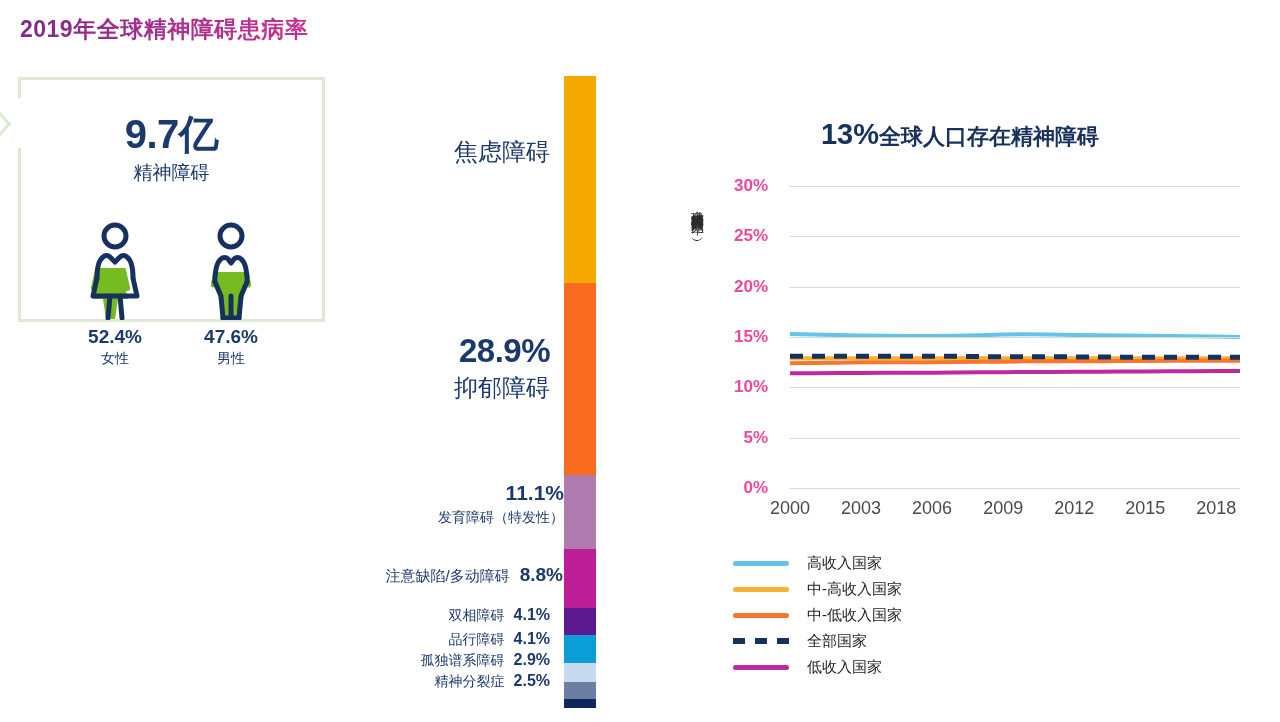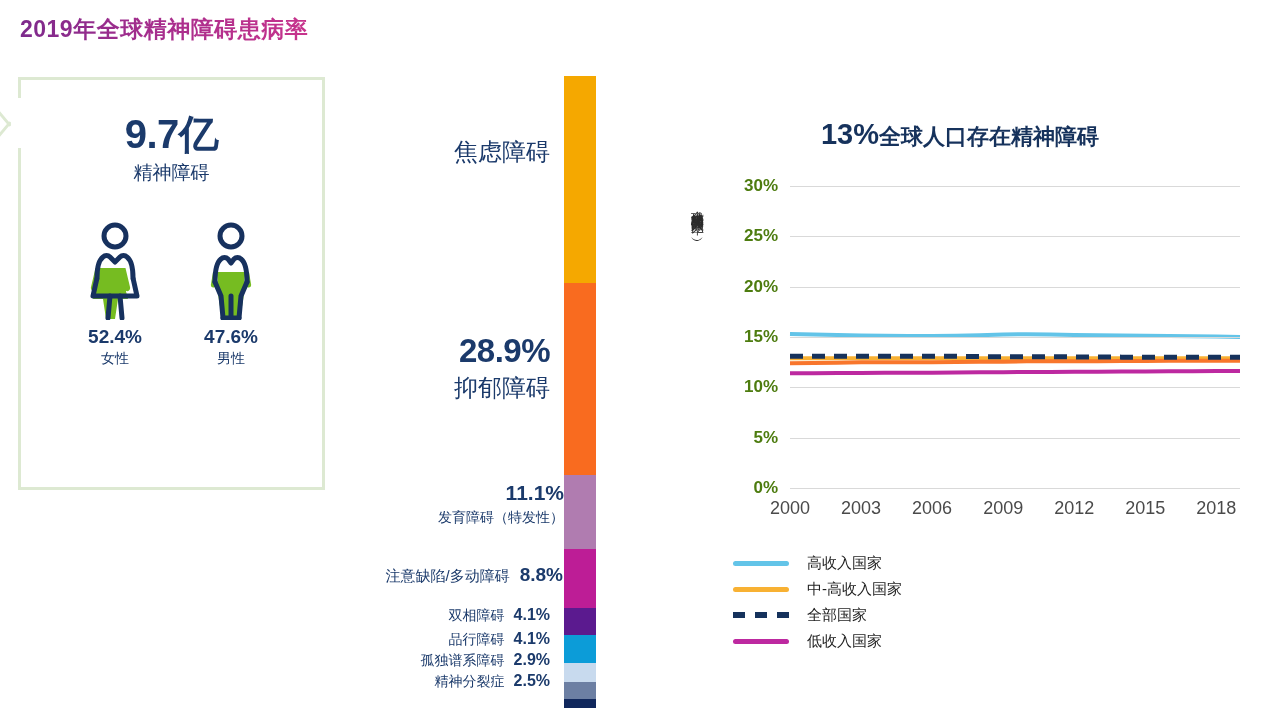--- a/index.html
+++ b/index.html
@@ -31,21 +31,21 @@
     -webkit-text-fill-color: transparent;
     white-space: nowrap;
   }
 
   
   #stat-card {
     position: absolute;
     left: 18px;
     top: 77px;
     width: 307px;
-    height: 413px;
+    height: 245px;
     box-sizing: border-box;
     border: 3px solid #dde9d2;
     background: #ffffff;
   }
   
   #card-notch {
     position: absolute;
     left: 8px;
     top: 98px;
     width: 26px;
@@ -207,24 +207,24 @@
   }
   .gridline {
     position: absolute;
     left: 0;
     width: 100%;
     height: 1px;
     background: #d9d9d9;
   }
   .ytick {
     position: absolute;
-    right: 462px;        
+    right: 472px;        
     font-size: 17px;
     font-weight: bold;
-    color: #4d7c0f;
+    color: #ec4899;
     white-space: nowrap;
     transform: translateY(-50%);
   }
   .xtick {
     position: absolute;
     top: 312px;
     font-size: 18px;
     color: #4a4a4a;
     transform: translateX(-50%);
     white-space: nowrap;
@@ -404,20 +404,24 @@
   <div id="legend">
       <div class="legend-row">
         <span class="legend-swatch" style="background: rgb(99, 196, 232);"></span>
         <span class="legend-label">高收入国家</span>
       </div>
       <div class="legend-row">
         <span class="legend-swatch" style="background: rgb(248, 177, 51);"></span>
         <span class="legend-label">中-高收入国家</span>
       </div>
       <div class="legend-row">
+        <span class="legend-swatch" style="background: rgb(248, 118, 44);"></span>
+        <span class="legend-label">中-低收入国家</span>
+      </div>
+      <div class="legend-row">
         <span class="legend-swatch dashed">
           <i style="left: 0px; background: rgb(22, 50, 92);"></i>
           <i style="left: 22px; background: rgb(22, 50, 92);"></i>
           <i style="left: 44px; background: rgb(22, 50, 92);"></i>
         </span>
         <span class="legend-label">全部国家</span>
       </div>
       <div class="legend-row">
         <span class="legend-swatch" style="background: rgb(189, 41, 160);"></span>
         <span class="legend-label">低收入国家</span>

